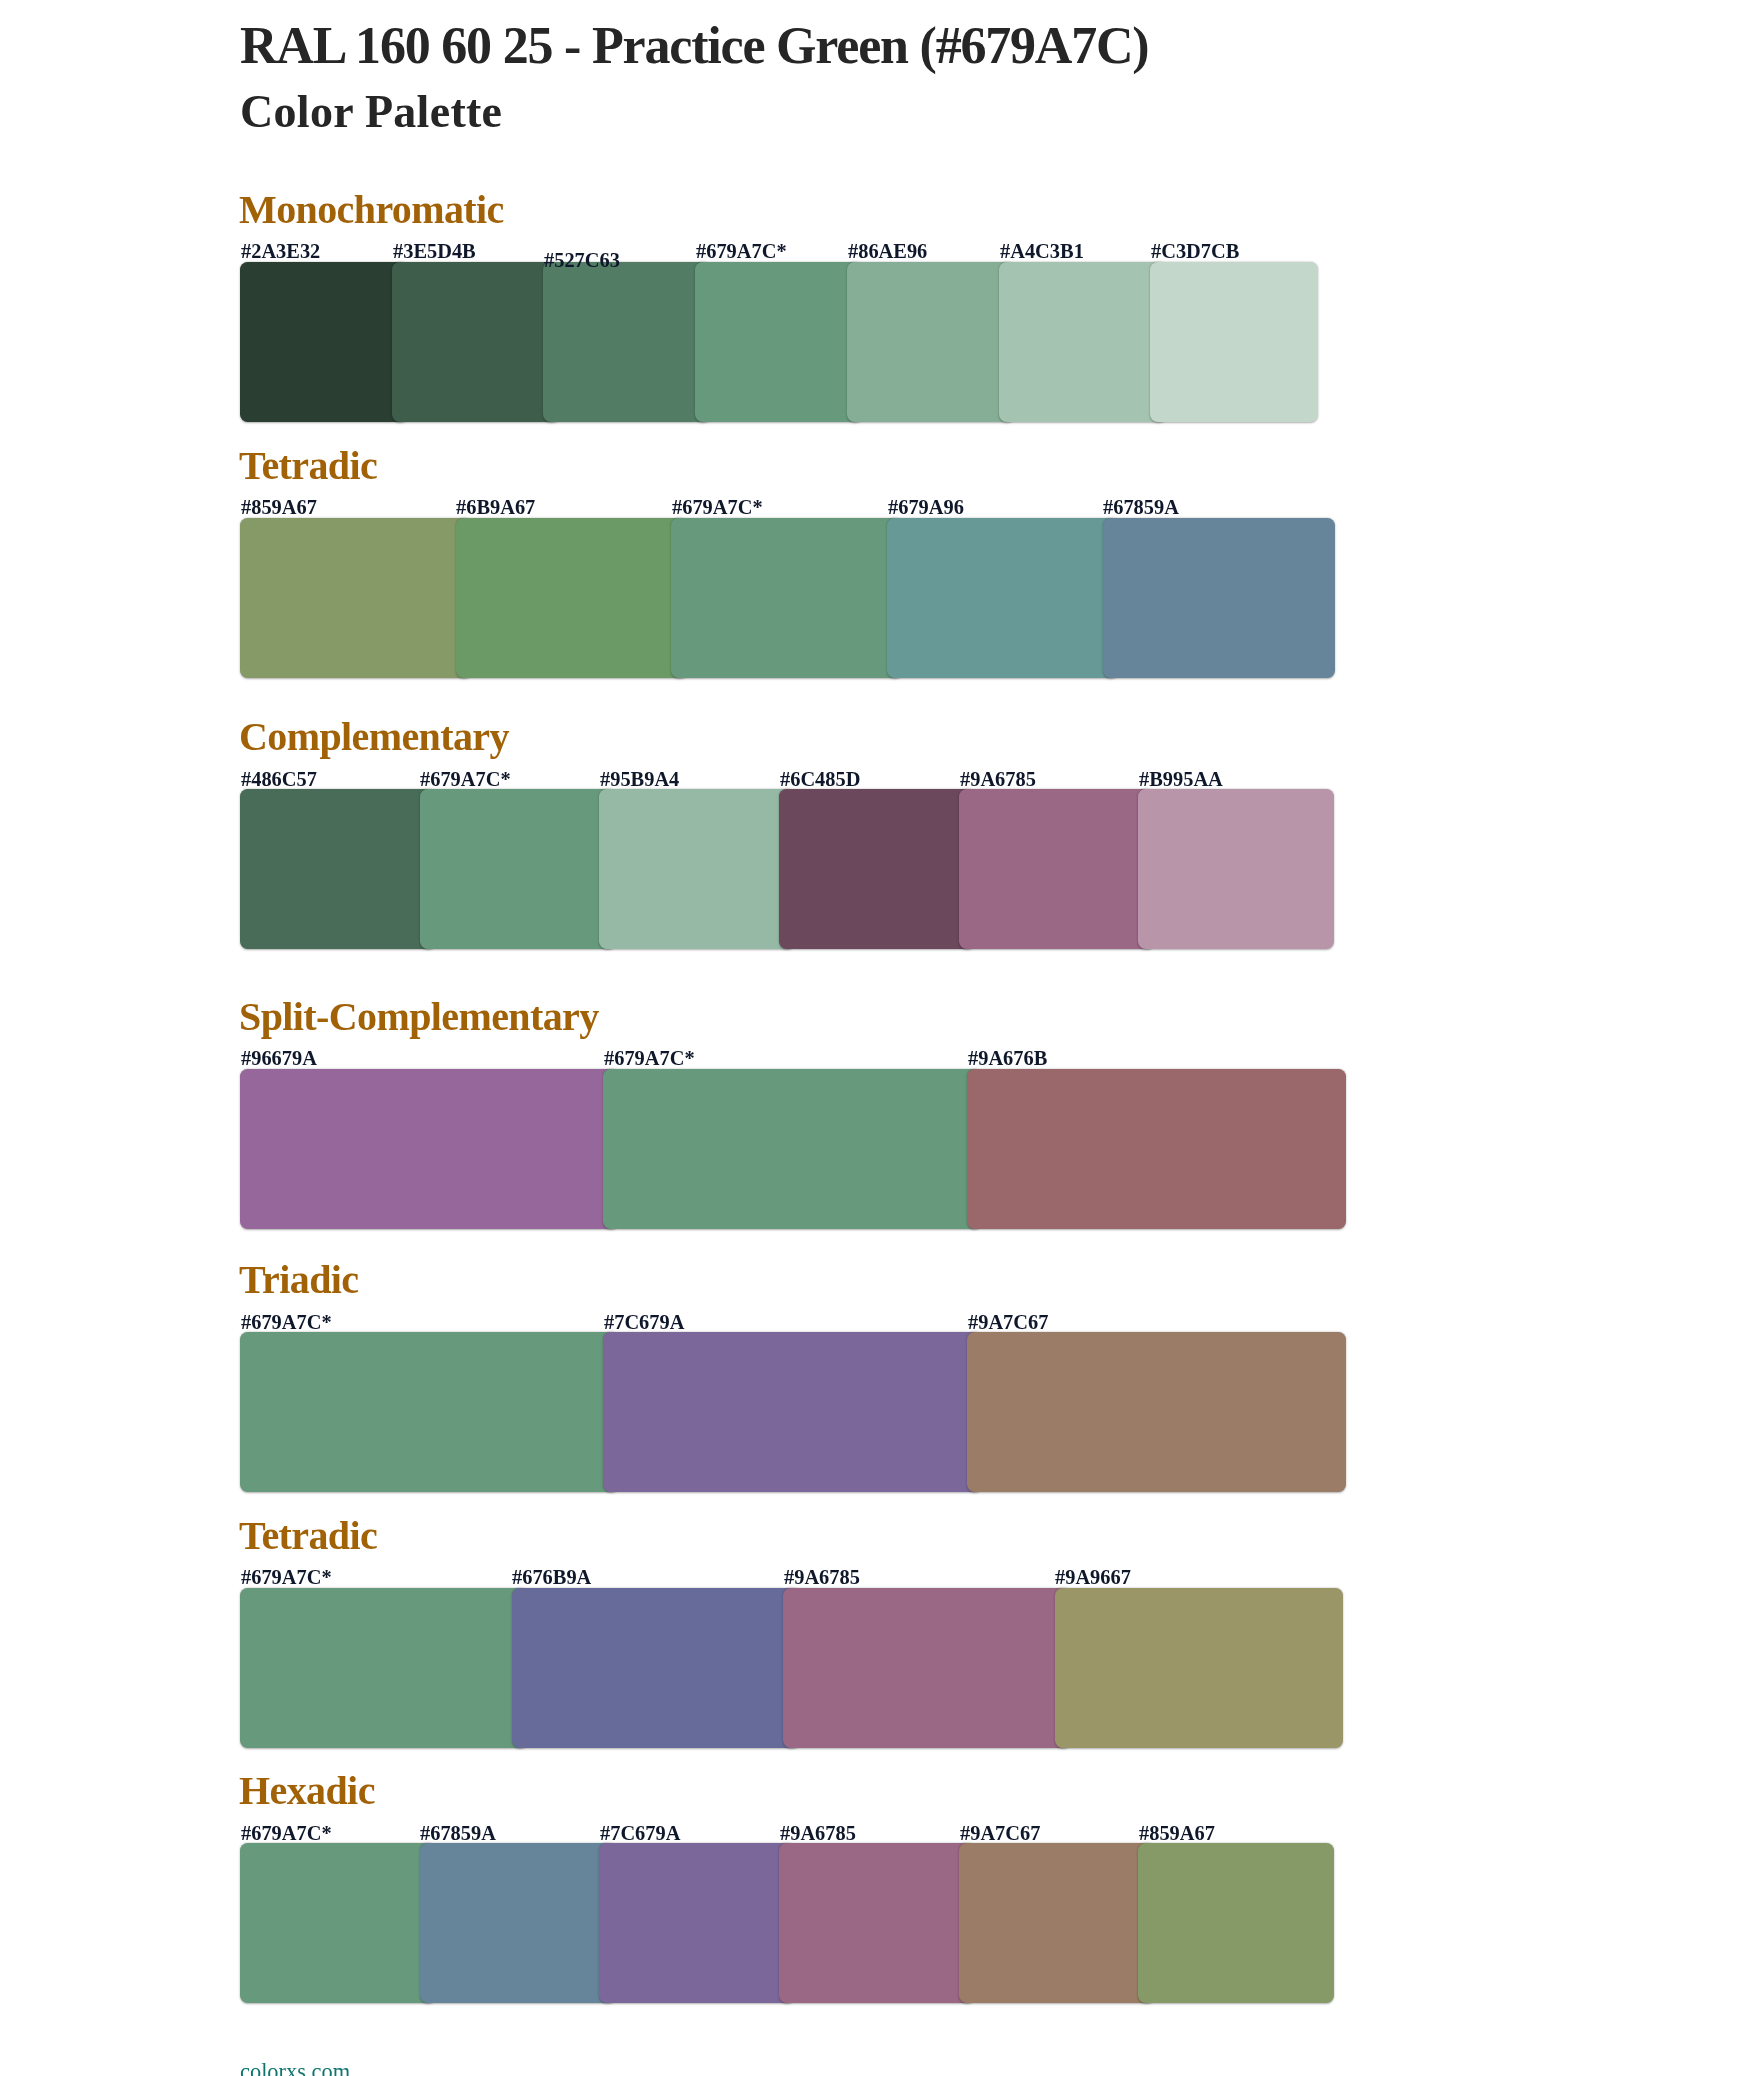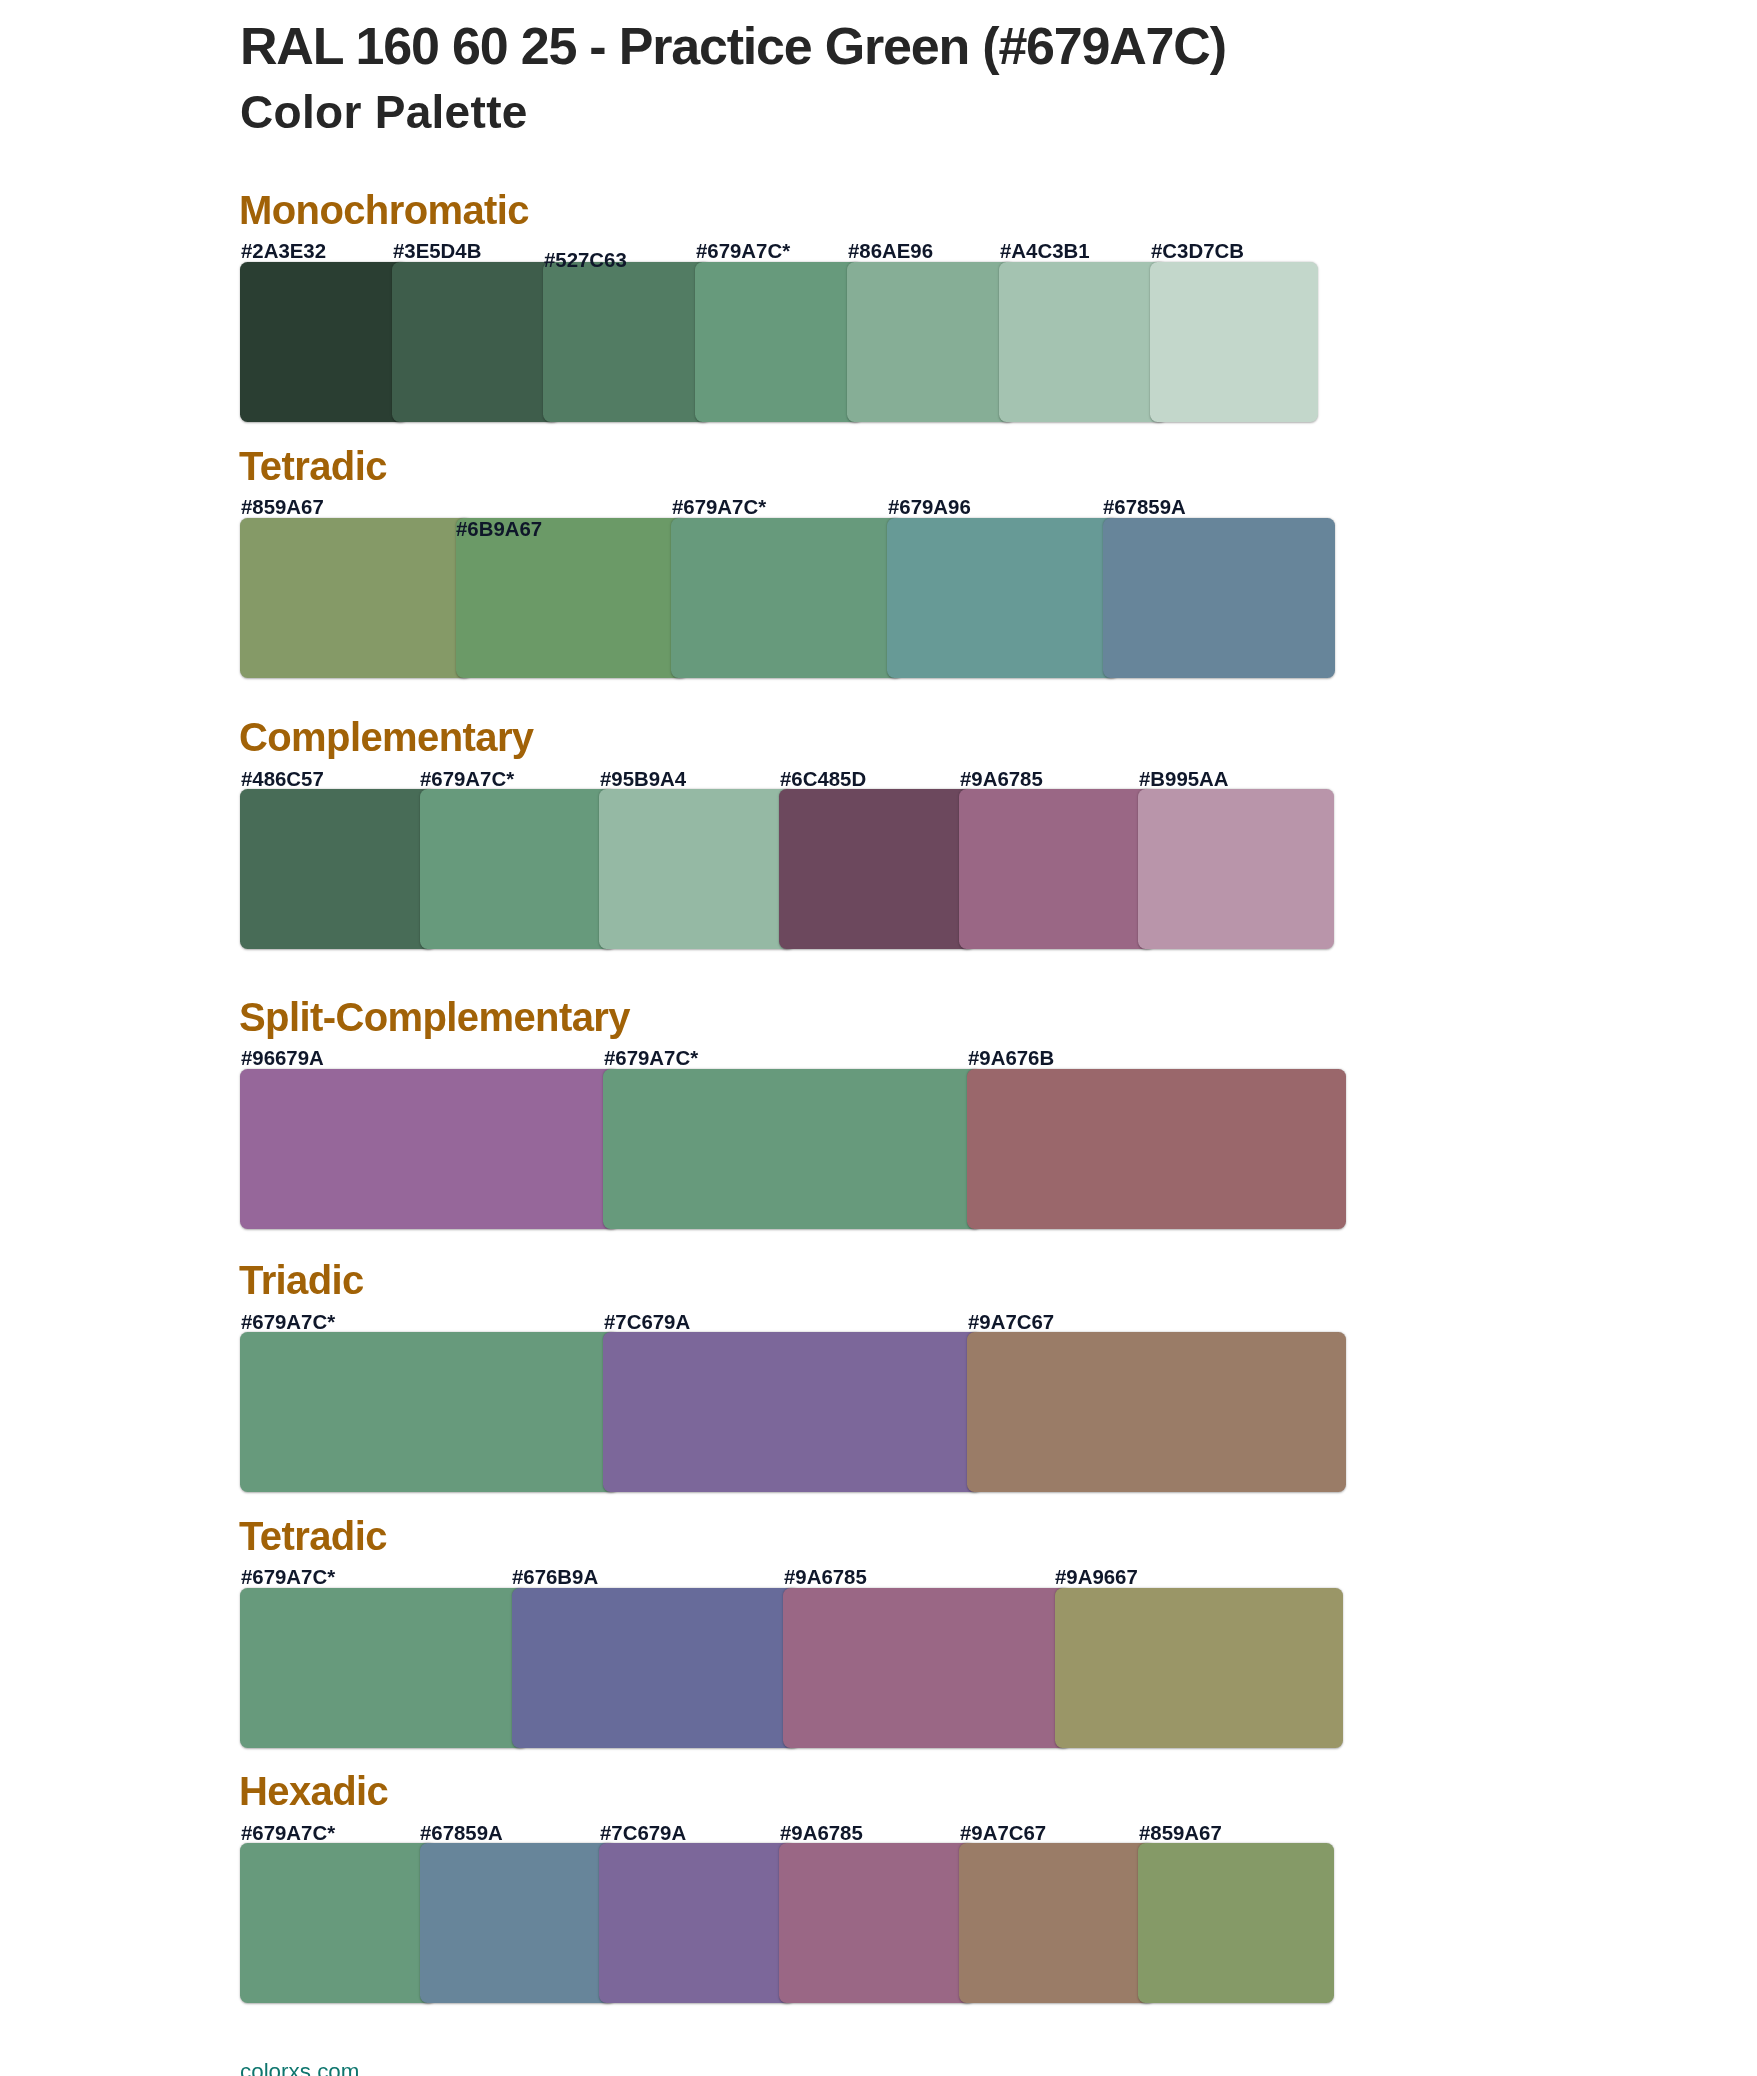--- a/index.html
+++ b/index.html
@@ -13,20 +13,21 @@
     font-family: "Liberation Sans", sans-serif;
     -webkit-font-smoothing: antialiased;
     -moz-osx-font-smoothing: grayscale;
     overflow: hidden;
   }
   .page {
     position: relative;
     width: 1757px;
     height: 2077px;
     background: #ffffff;
+    font-family: Liberation Serif, serif;
   }
 
   
   .page-title, .page-subtitle, .section-title, .swatch-label, .site-footer {
     will-change: transform;
     transform: translateZ(0);
   }
 
   .page-title {
     position: absolute; left: 240px; top: 20px; margin: 0;
@@ -98,21 +99,21 @@
       <div class="swatch" style="left: 759px; top: 262px; width: 168px; z-index: 15; background: rgb(164, 195, 177);"></div>
       <span class="swatch-label" style="left:911px;top:241px">#C3D7CB</span>
       <div class="swatch" style="left: 910px; top: 262px; width: 168px; z-index: 16; background: rgb(195, 215, 203);"></div>
     </div>
   </section>
   <section class="section">
     <h3 class="section-title" style="top:446px">Tetradic</h3>
     <div class="swatch-row">
       <span class="swatch-label" style="left:0.8px;top:497px">#859A67</span>
       <div class="swatch" style="left: 0px; top: 518px; width: 232px; z-index: 10; background: rgb(133, 154, 103);"></div>
-      <span class="swatch-label" style="left:216px;top:519px">#6B9A67</span>
+      <span class="swatch-label" style="left:216px;top:497px">#6B9A67</span>
       <div class="swatch" style="left: 216px; top: 518px; width: 232px; z-index: 11; background: rgb(107, 154, 103);"></div>
       <span class="swatch-label" style="left:432px;top:497px">#679A7C*</span>
       <div class="swatch" style="left: 431px; top: 518px; width: 232px; z-index: 12; background: rgb(103, 154, 124);"></div>
       <span class="swatch-label" style="left:648px;top:497px">#679A96</span>
       <div class="swatch" style="left: 647px; top: 518px; width: 232px; z-index: 13; background: rgb(103, 154, 150);"></div>
       <span class="swatch-label" style="left:863px;top:497px">#67859A</span>
       <div class="swatch" style="left: 863px; top: 518px; width: 232px; z-index: 14; background: rgb(103, 133, 154);"></div>
     </div>
   </section>
   <section class="section">

